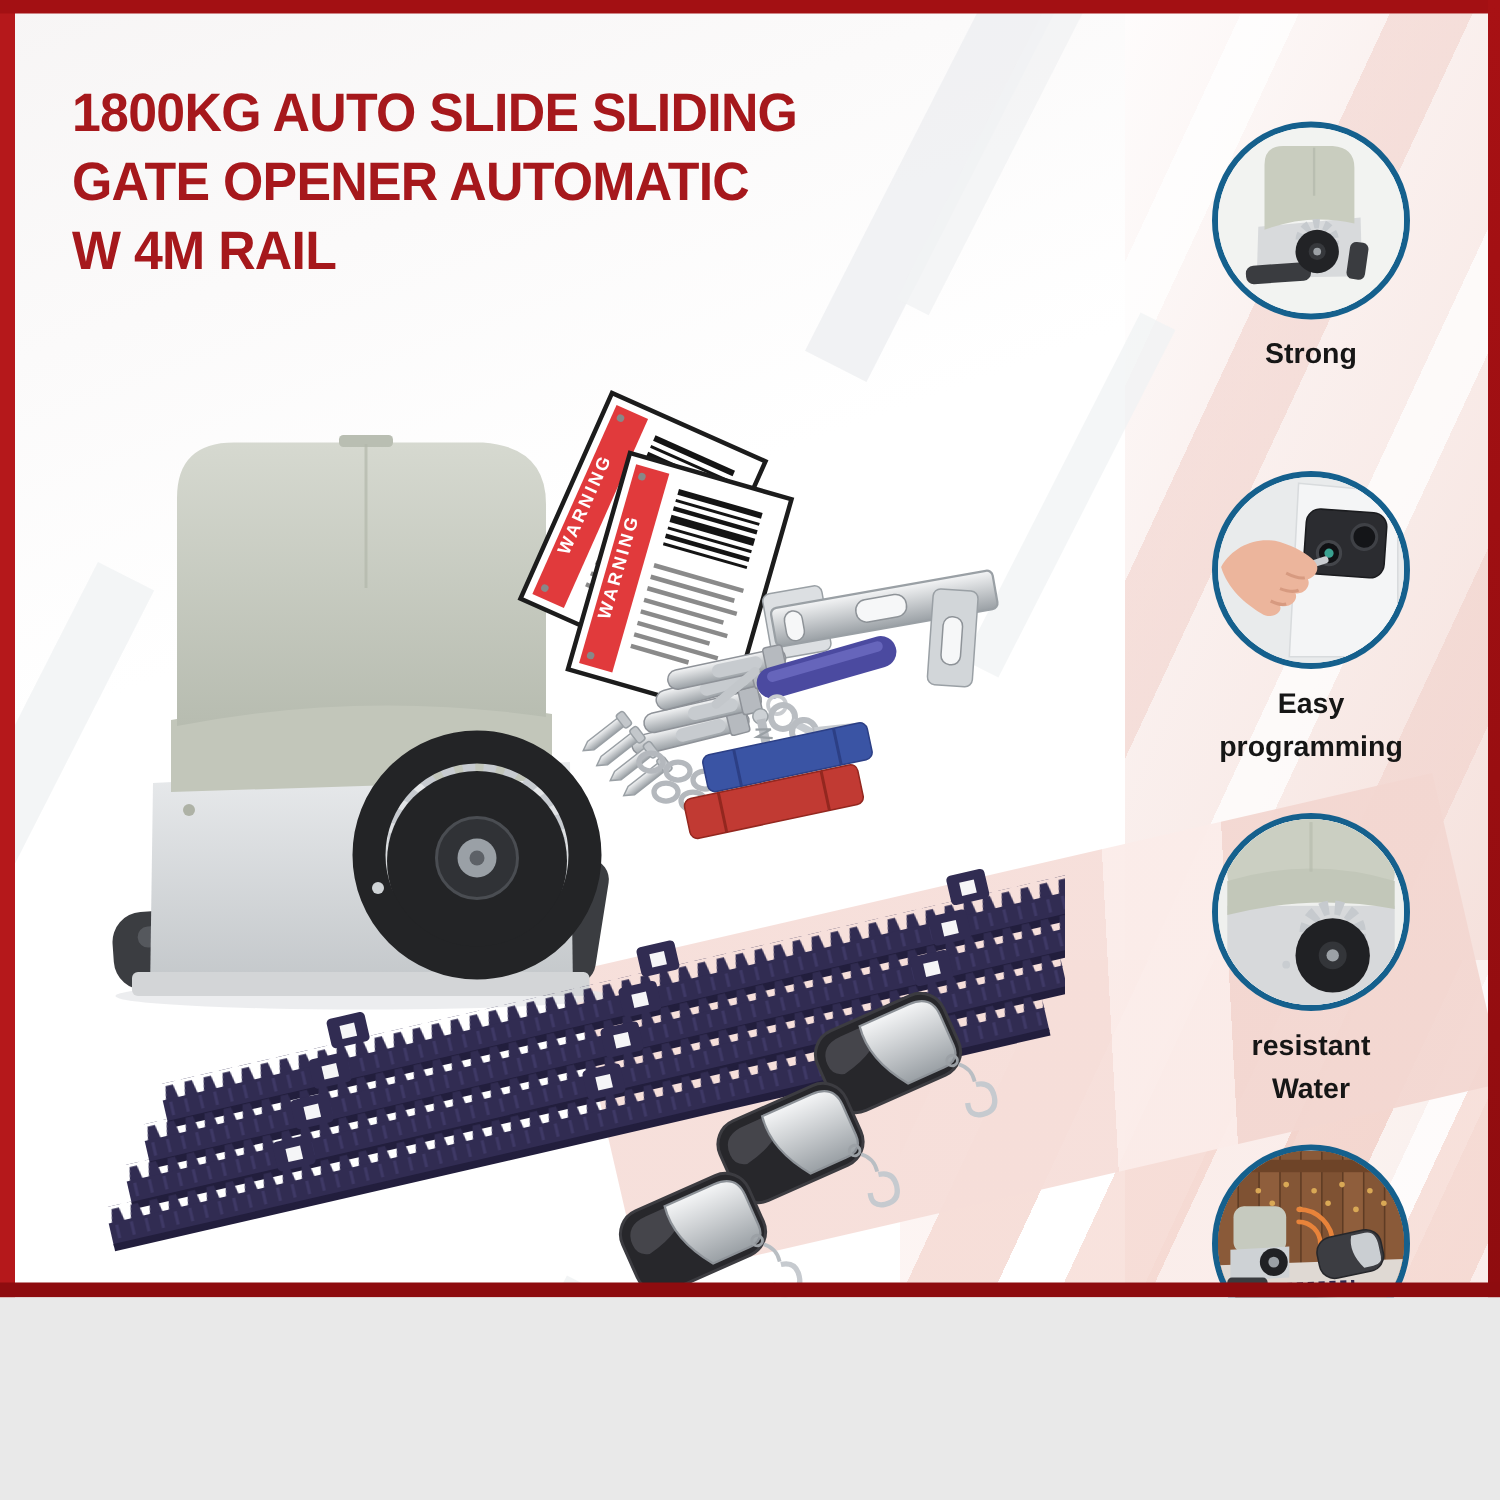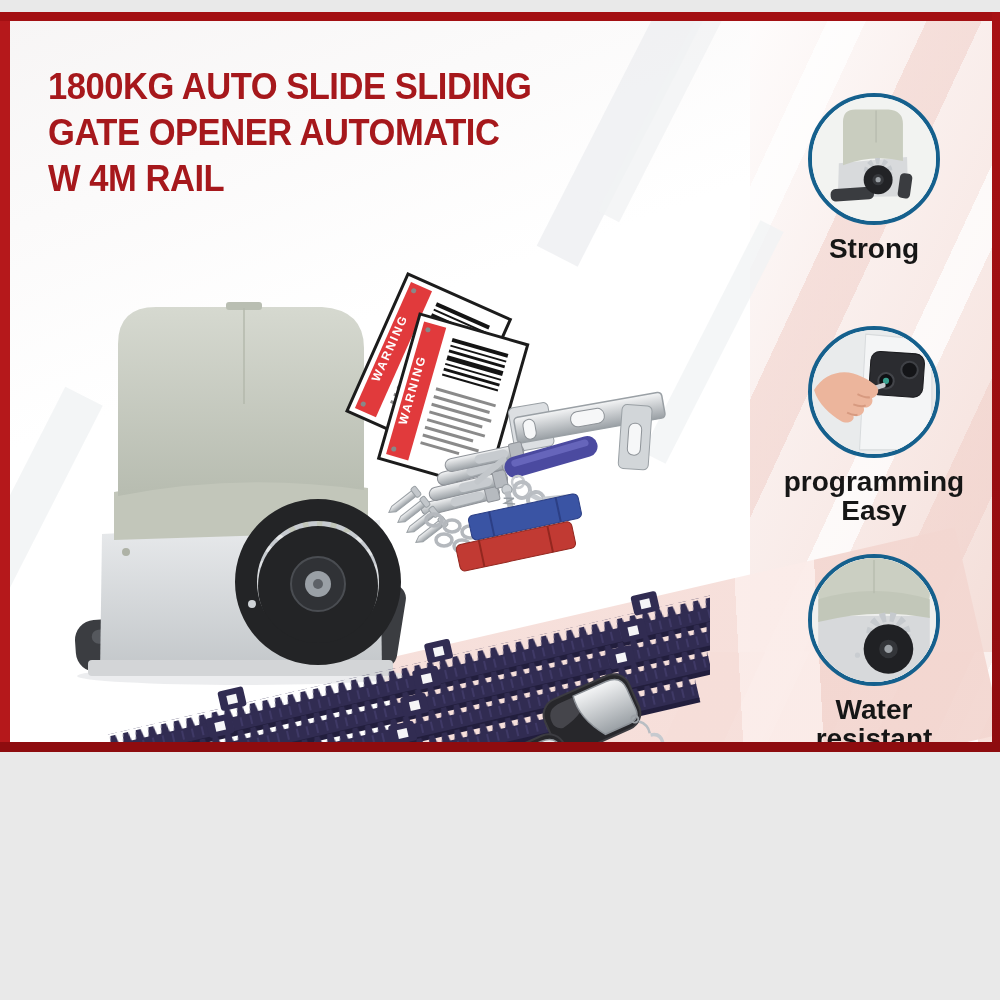--- a/index.html
+++ b/index.html
@@ -1,16 +1,16 @@
 <!DOCTYPE html>
 <html><head>
 <meta charset="utf-8">
 <style>
   html,body{margin:0;padding:0;background:#e9e9e9;}
-  .canvas{position:relative;width:1000px;height:740px;margin:12px auto;overflow:hidden;
+  .canvas{position:relative;width:1000px;height:865px;margin:0 auto;overflow:hidden;
           background:linear-gradient(160deg,#f7f5f5 0%,#ffffff 40%);
           font-family:"Liberation Sans",sans-serif;}
   
   .frame-left{position:absolute;left:0;top:0;bottom:0;width:10px;background:#b5181b;z-index:9;}
   .frame-top{position:absolute;left:0;top:0;right:0;height:9px;background:#a31013;z-index:9;}
   .frame-right{position:absolute;right:0;top:0;bottom:0;width:8px;background:linear-gradient(#a81114,#8f0c0f);z-index:9;}
   .frame-bottom{position:absolute;left:0;bottom:0;right:0;height:10px;background:#8e0c0f;z-index:9;}
   
   .bg-right{position:absolute;top:9px;right:8px;width:242px;bottom:10px;z-index:0;
     background:
@@ -31,21 +31,21 @@
   .c5{left:700px;top:200px;width:26px;height:260px;background:#f0f2f4;transform:rotate(27deg);opacity:.7;}
   
   .title{position:absolute;left:48px;top:52px;z-index:3;color:#a6181c;font-weight:bold;
          font-size:36px;line-height:46px;letter-spacing:-.5px;}
   .title .tline{transform:scaleX(.96);transform-origin:left;white-space:nowrap;}
   
   .feature{position:absolute;left:759px;width:230px;z-index:3;text-align:center;}
   .photo{width:124px;height:124px;border-radius:50%;border:4px solid #15608d;overflow:hidden;
          margin:0 auto;background:#f4f5f4;}
   .photo svg{display:block;width:100%;height:100%;}
-  .flabel{margin-top:9px;font-weight:bold;font-size:28px;line-height:29px;color:#161616;}
+  .flabel{margin-top:9px;font-weight:bold;font-size:19px;line-height:29px;color:#161616;}
   .montage{position:absolute;left:30px;top:240px;width:680px;height:640px;z-index:2;}
 </style>
 </head>
 <body>
 
 <div class="canvas">
 
   <div class="bg-right"></div>
   <div class="bg-bottom"></div>
   <div class="bg-band-remotes"></div>
@@ -325,22 +325,22 @@
         <g transform="rotate(-18 56 58)">
           <circle cx="46" cy="58" r="5" fill="none" stroke="#c9ccd0" stroke-width="3"></circle>
           <rect x="50" y="55.5" width="22" height="4.5" rx="2" fill="#c9ccd0"></rect>
         </g>
         <path d="M2,58 C10,44 26,38 40,42 C50,45 58,50 62,54 C66,58 64,64 58,66
                  C60,70 56,76 50,75 C52,80 46,85 40,83 C42,88 34,92 28,88 C18,82 6,72 2,58 Z" fill="#ecb59c"></path>
         <path d="M44,62 q8,4 12,3 M40,72 q8,3 12,1 M34,80 q6,3 10,2" stroke="#d79a80" stroke-width="2" fill="none"></path>
       </svg>
     </div>
     <div class="flabel">
+      <div>Easy</div>
       <div>programming</div>
-      <div>Easy</div>
     </div>
   </div>
 
   <div class="feature" style="top:542px">
     <div class="photo">
       <svg viewBox="0 0 120 120">
         <rect width="120" height="120" fill="#eff0ee"></rect>
         <rect x="6" y="56" width="108" height="64" fill="#d7d9db"></rect>
         <rect x="6" y="0" width="108" height="48" rx="12" fill="#cbcfc2"></rect>
         <path d="M6,40 Q60,24 114,40 L114,58 Q60,48 6,62 Z" fill="#c2c7b9"></path>
@@ -348,22 +348,22 @@
         <circle cx="16" cy="12" r="2" fill="#a9ae9f"></circle>
           <circle cx="104" cy="12" r="2" fill="#a9ae9f"></circle>
         <circle cx="74" cy="74" r="17" fill="none" stroke="#c6cace" stroke-width="9" stroke-dasharray="5 4"></circle>
         <circle cx="74" cy="88" r="24" fill="#202124"></circle>
         <circle cx="74" cy="88" r="9" fill="#333539"></circle>
           <circle cx="74" cy="88" r="4" fill="#9ca1a6"></circle>
         <circle cx="44" cy="94" r="2.5" fill="#c9cdd1"></circle>
       </svg>
     </div>
     <div class="flabel">
+      <div>resistant</div>
       <div>Water</div>
-      <div>resistant</div>
     </div>
   </div>
 
   <div class="feature" style="top:763px">
     <div class="photo">
       <svg viewBox="0 0 120 120">
         <rect width="120" height="120" fill="#5f3c24"></rect>
         <g>
           <rect x="0" y="0" width="12.5" height="78" fill="#8a5a39"></rect>
             <rect x="13.5" y="0" width="12.5" height="78" fill="#7f5233"></rect>

